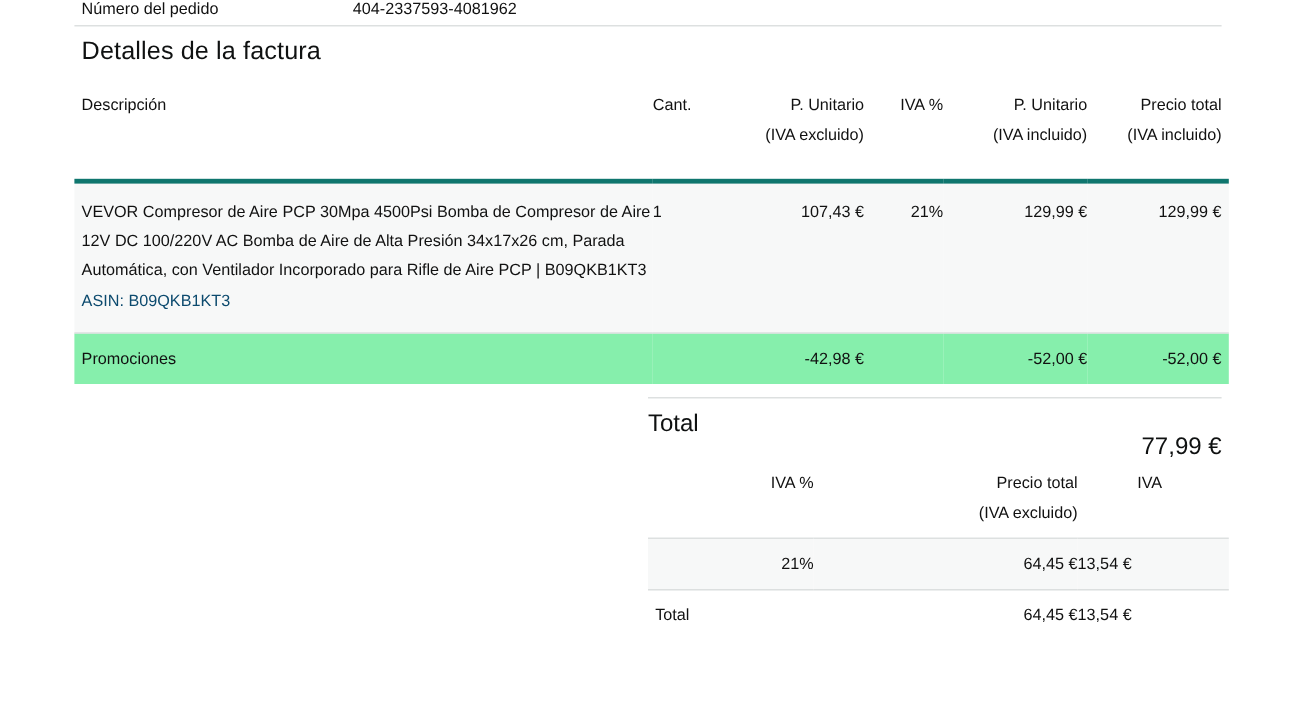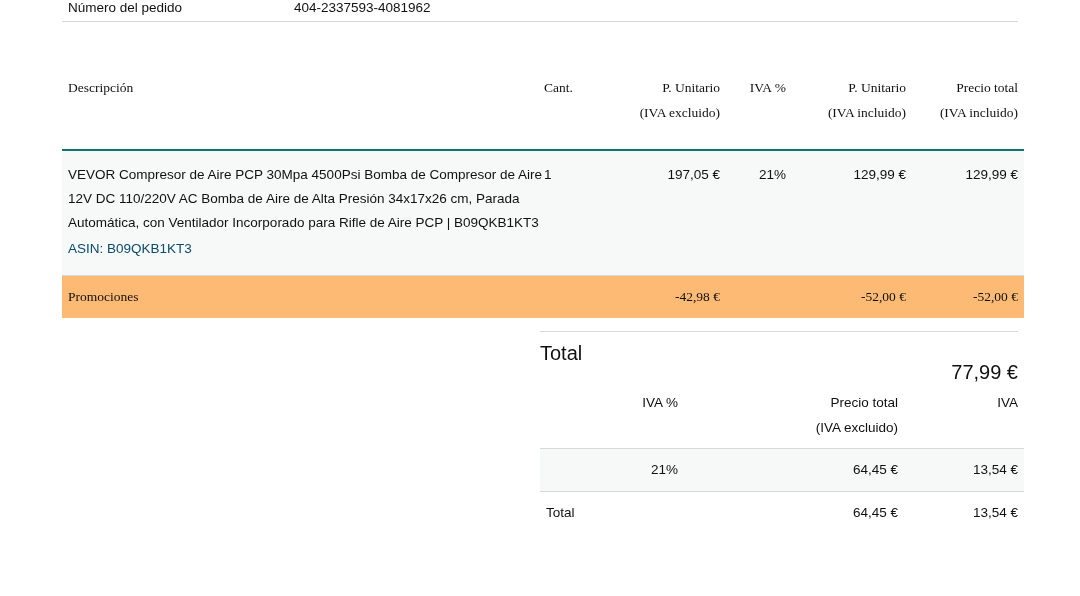--- a/index.html
+++ b/index.html
@@ -75,23 +75,22 @@
     color: #111;
   }
   .inv-table th, .inv-table td {
     padding: 0;
     vertical-align: top;
     font-weight: 400;
   }
   .inv-table thead th {
     padding-top: 8px;
     padding-bottom: 24px;
-    border-bottom: 2px solid #0f766e;
+    border-bottom: 4px solid #0f766e;
     line-height: 25px;
-    font-family: Liberation Serif, serif;
   }
   .th-inner {
     display: block;
   }
   .th-sub {
     display: block;
     white-space: nowrap;
   }
   .col-desc { width: 476px; text-align: left; padding-left: 6px !important; }
   .col-qty  { width: 66px;  text-align: left; }
@@ -114,21 +113,21 @@
   .item-asin { color: #0c4a6e; margin-top: 2px; }
 
   .simple-row td {
     padding-top: 11px;
     padding-bottom: 11px;
     border-top: 1px solid #d5d9d9;
     line-height: 20px;
   }
   .simple-row td.col-desc { padding-left: 6px; }
   .simple-row td.col-total { padding-right: 6px; }
-  .row-shaded td { background: #fdba74; font-family: Liberation Serif, serif; }
+  .row-shaded td { background: #86efac; }
 
   
   .total-bar {
     position: absolute;
     left: 540px;
     top: 331px;
     width: 478px;
     border-top: 1px solid #d5d9d9;
     padding-top: 9px;
   }
@@ -165,21 +164,21 @@
     vertical-align: top;
   }
   .vat-table thead th {
     padding-top: 8px;
     padding-bottom: 8px;
     border-bottom: 1px solid #d5d9d9;
     line-height: 25px;
   }
   .v-col-a { width: 138px; text-align: right; }
   .v-col-b { width: 220px; text-align: right; }
-  .v-col-c { width: 120px; text-align: right; padding-right: 6px !important; }
+  .v-col-c { width: 120px; padding-right: 6px !important; }
   .vat-table tbody td {
     padding-top: 11px;
     padding-bottom: 11px;
     line-height: 20px;
   }
   .vat-table tbody tr.shaded td { background: #f7f8f8; }
   .vat-table tbody tr.totals td { border-top: 1px solid #d5d9d9; }
   .vat-table tbody tr.totals td.v-col-a { text-align: left; padding-left: 6px; }
 
   .rule.r-bottom { top: 584px; }
@@ -188,20 +187,21 @@
 <body>
 
 <div class="page">
 
   <div class="order-strip">
     <span class="label">Número del pedido</span>
     <span class="value">404-2337593-4081962</span>
   </div>
   <div class="rule r-top"></div>
 
+  <div class="section-title">Detalles de la factura</div>
 
   <table class="inv-table">
     <thead>
       <tr>
         <th class="col-desc">
           <span class="th-inner">Descripción</span>
         </th>
         <th class="col-qty">
           <span class="th-inner">Cant.</span>
         </th>
@@ -218,25 +218,25 @@
         </th>
         <th class="col-total">
           <span class="th-inner">Precio total</span>
           <span class="th-sub">(IVA incluido)</span>
         </th>
       </tr>
     </thead>
     <tbody>
       <tr class="item-row">
         <td class="col-desc">
-          <div class="item-desc">VEVOR Compresor de Aire PCP 30Mpa 4500Psi Bomba de Compresor de Aire 12V DC 110/220V AC Bomba de Aire de Alta Presión 34x17x26 cm, Parada Automática, con Ventilador Incorporado para Rifle de Aire PCP | B09QKB1KT3</div>
+          <div class="item-desc">VEVOR Compresor de Aire PCP 30Mpa 4500Psi Bomba de Compresor de Aire 12V DC 100/220V AC Bomba de Aire de Alta Presión 34x17x26 cm, Parada Automática, con Ventilador Incorporado para Rifle de Aire PCP | B09QKB1KT3</div>
           <div class="item-asin">ASIN: B09QKB1KT3</div>
         </td>
         <td class="col-qty">1</td>
-        <td class="col-unit-ex">197,05 €</td>
+        <td class="col-unit-ex">107,43 €</td>
         <td class="col-vat">21%</td>
         <td class="col-unit-in">129,99 €</td>
         <td class="col-total">129,99 €</td>
       </tr>
       <tr class="simple-row row-shaded">
         <td class="col-desc">Promociones</td>
         <td class="col-qty"></td>
         <td class="col-unit-ex">-42,98 €</td>
         <td class="col-vat"></td>
         <td class="col-unit-in">-52,00 €</td>

